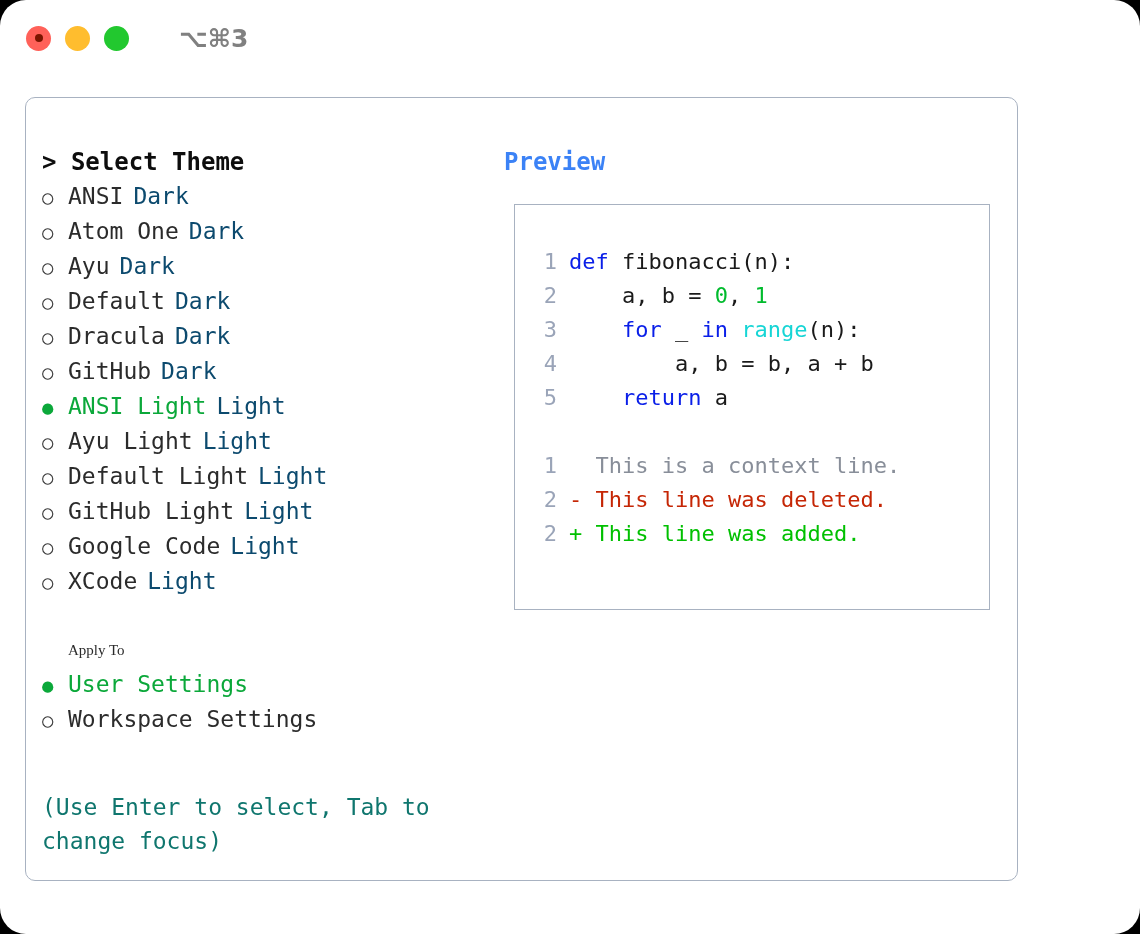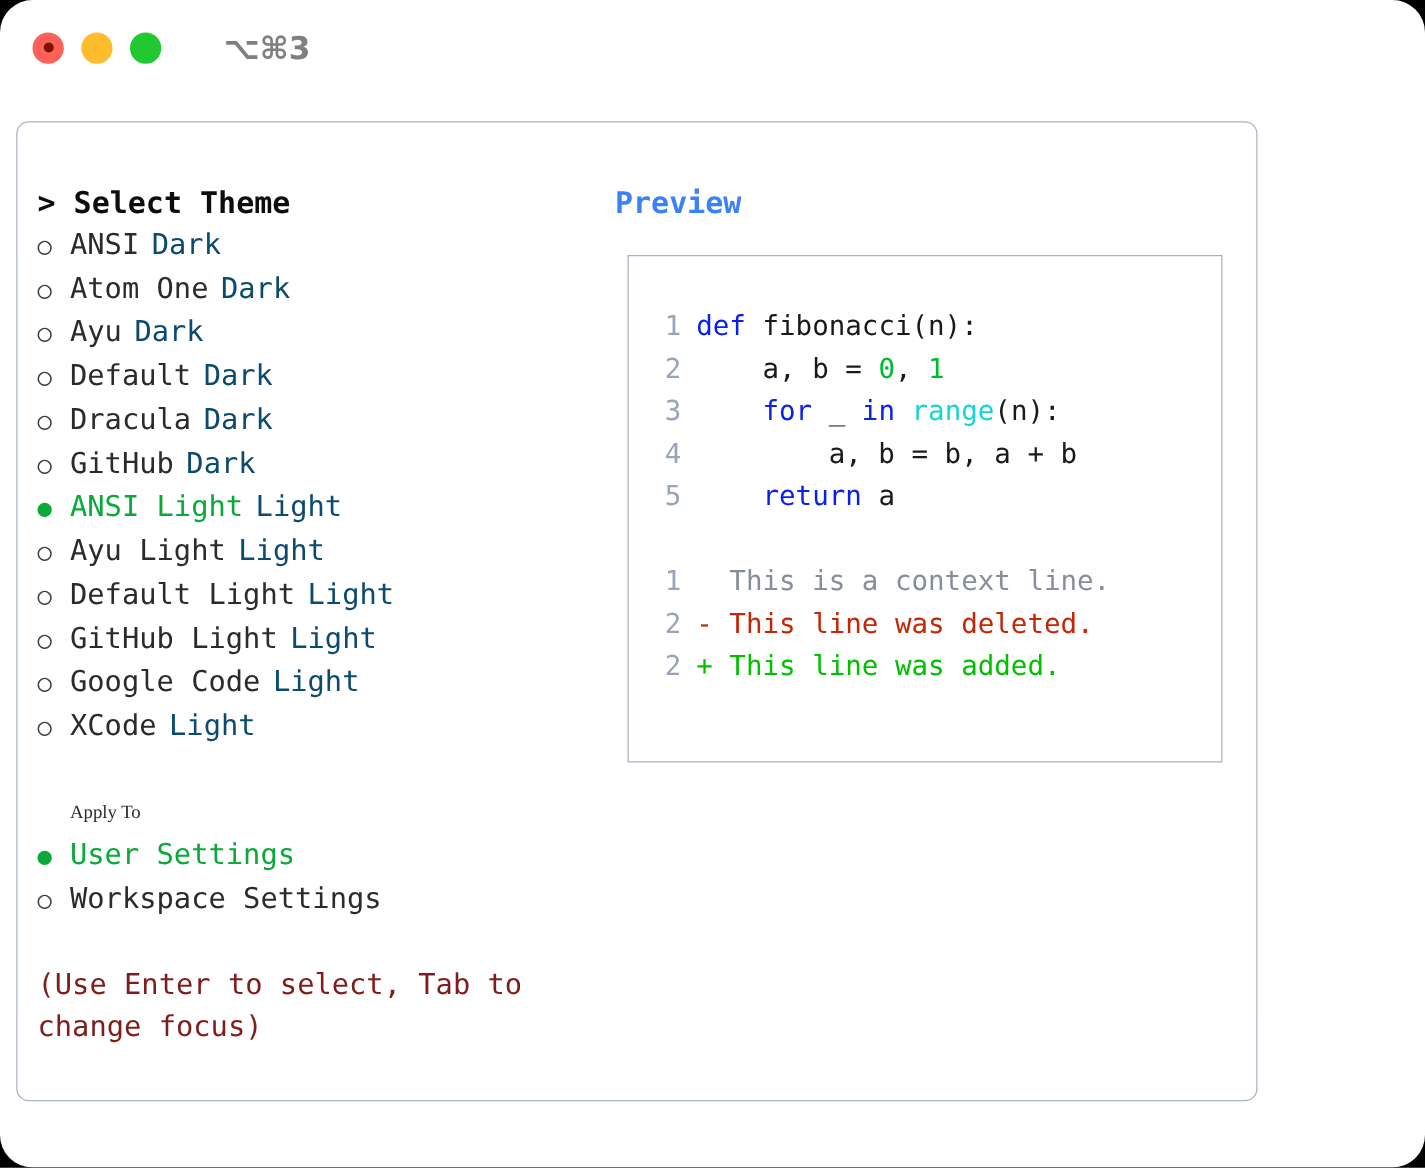--- a/index.html
+++ b/index.html
@@ -65,21 +65,21 @@
     color: #808080;
     font-size: 25px;
     font-weight: 700;
     letter-spacing: 0px;
     font-family: "DejaVu Sans", "Liberation Sans", sans-serif;
   }
 
   
   #main-panel {
     position: absolute;
-    left: 13px;
+    left: 25px;
     top: 97px;
     width: 993px;
     height: 784px;
     border: 1.5px solid #a8b2c1;
     border-radius: 10px;
     box-sizing: border-box;
     background: #ffffff;
   }
 
   #panel-inner {
@@ -136,24 +136,24 @@
     line-height: 34px;
     color: #2b2b2b;
     white-space: pre;
     padding-left: 26px;
     font-family: Liberation Serif, serif;
   }
 
   .spacer-lg { height: 34px; }
 
   #hint {
-    margin-top: 34px;
+    margin-top: 53px;
     font-size: 23px;
     line-height: 34px;
-    color: #7f1d1d;
+    color: #0f766e;
     width: 415px;
     font-family: "DejaVu Sans Mono", "Liberation Mono", monospace;
   }
 
   
   #right-col {
     flex: 1 1 auto;
     padding: 47px 0 0 0;
     box-sizing: border-box;
     position: relative;

